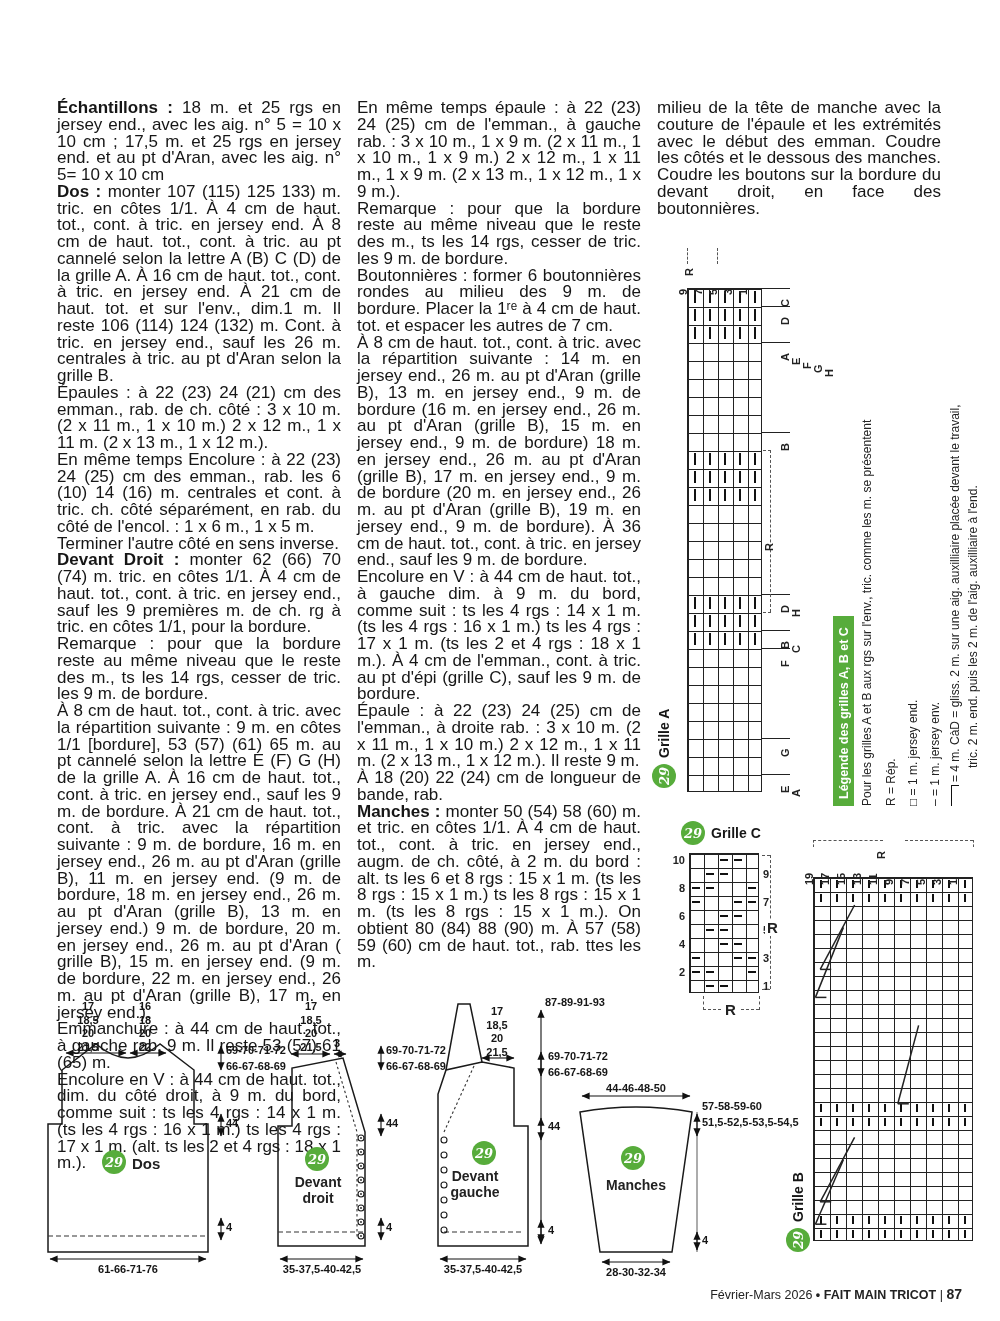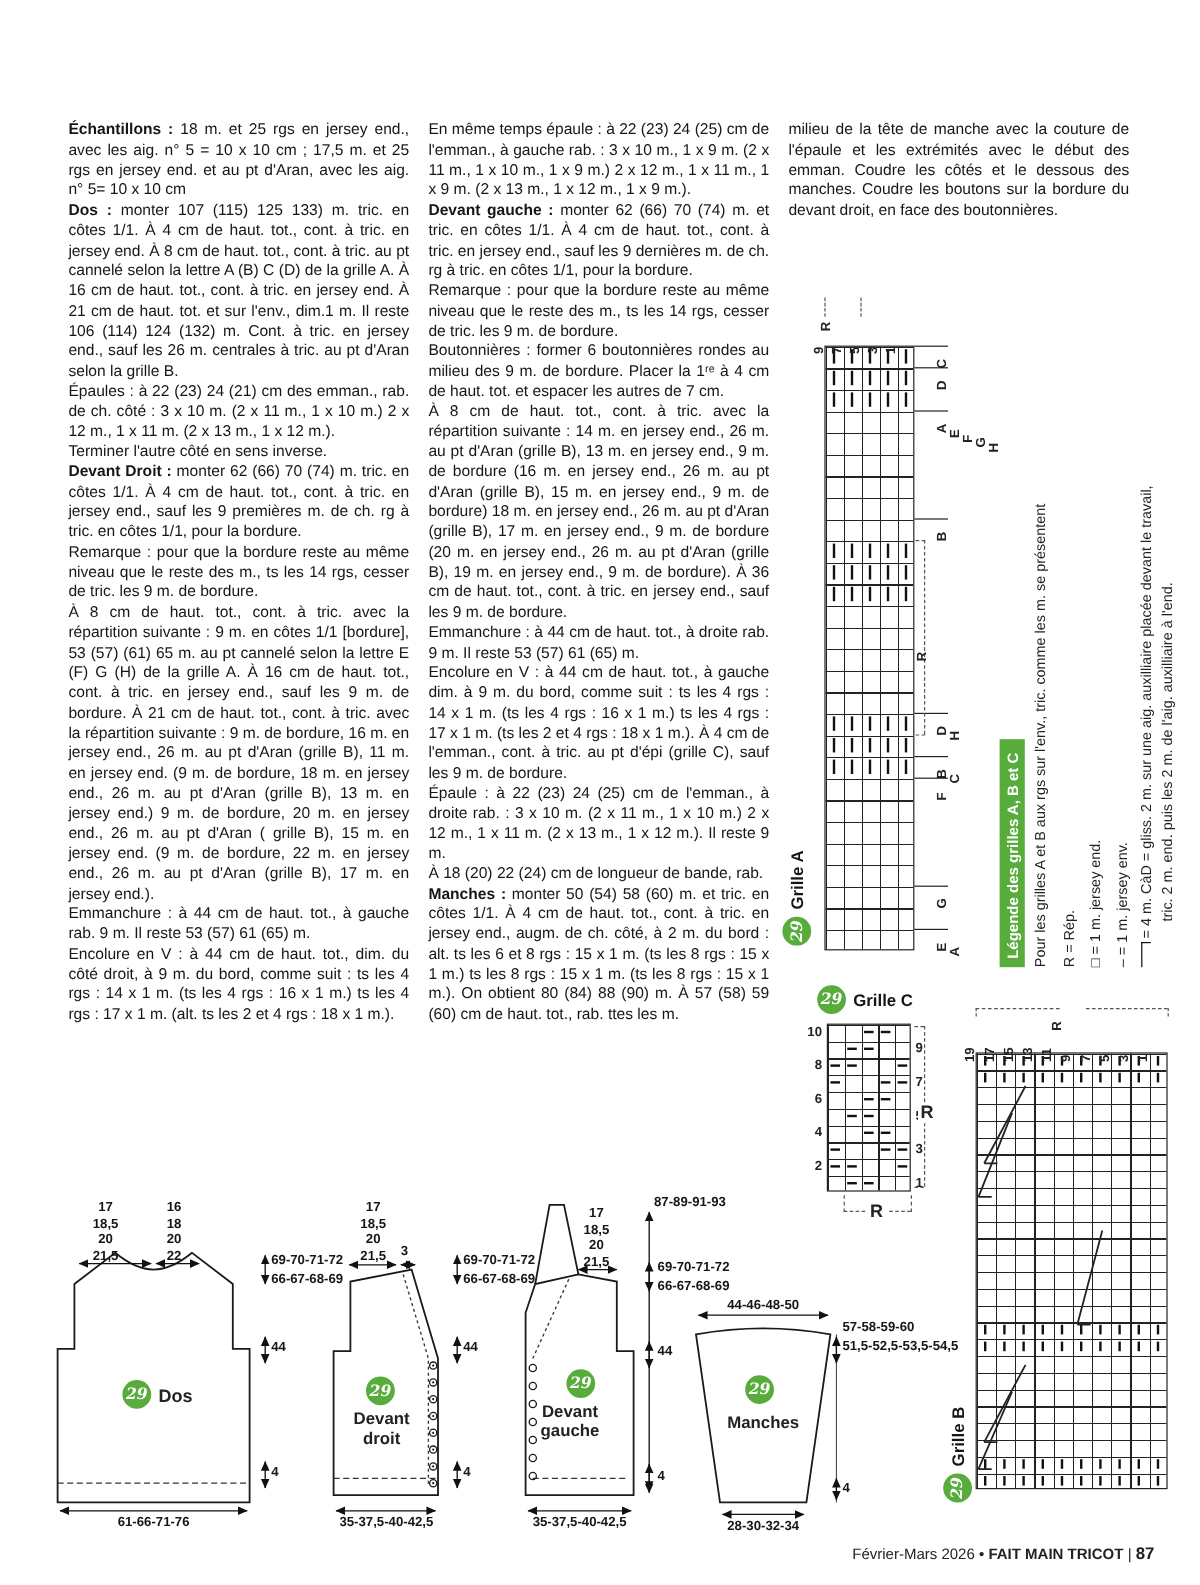--- a/index.html
+++ b/index.html
@@ -1,18 +1,18 @@
 <!DOCTYPE html>
 <html><head>
 <meta charset="utf-8">
 <style>
   html,body{margin:0;padding:0}
   body{width:1000px;height:1321px;background:#fff;position:relative;overflow:hidden;
        font-family:"Liberation Sans",sans-serif;color:#161616}
-  .col{position:absolute;top:100px;width:284px;font-size:13px;line-height:16.75px;text-align:justify}
+  .col{position:absolute;top:100px;width:284px;font-size:17px;line-height:16.75px;text-align:justify}
   .col p{margin:0;padding:0}
   .b{font-weight:bold}
   .u{}
   .abs{position:absolute}
   .meas{position:absolute;font-weight:bold;font-size:11px;line-height:13.5px;white-space:nowrap}
   .meas.c{text-align:center}
   .stack div{text-align:center}
   .badge{display:inline-flex;align-items:center;justify-content:center;width:24px;height:24px;border-radius:50%;
          background:#57ac3b;color:#fff;font-family:"DejaVu Serif",serif;font-style:italic;font-weight:bold;font-size:13px;flex:0 0 24px}
   .piece-label{position:absolute;font-weight:bold;font-size:15px;color:#222}
@@ -36,34 +36,33 @@
   .footer .dot{font-weight:bold}
   .schem-svg{position:absolute;left:0;top:990px}
 </style>
 </head>
 <body>
 
 <div class="col" style="left:57px">
     <p><span class="b">Échantillons : </span><span>18 m. et 25 rgs en jersey end., avec les aig. n° 5 = 10 x 10 cm ; 17,5 m. et 25 rgs en jersey end. et au pt d'Aran, avec les aig. n° 5= 10 x 10 cm</span></p>
     <p><span class="b">Dos : </span><span>monter 107 (115) 125 133) m. tric. en côtes 1/1. À 4 cm de haut. tot., cont. à tric. en jersey end. À 8 cm de haut. tot., cont. à tric. au pt cannelé selon la lettre A (B) C (D) de la grille A. À 16 cm de haut. tot., cont. à tric. en jersey end. À 21 cm de haut. tot. et sur l'env., dim.1 m. Il reste 106 (114) 124 (132) m. Cont. à tric. en jersey end., sauf les 26 m. centrales à tric. au pt d'Aran selon la grille B.</span></p>
     <p><span class="u">Épaules :</span><span> à 22 (23) 24 (21) cm des emman., rab. de ch. côté : 3 x 10 m. (2 x 11 m., 1 x 10 m.) 2 x 12 m., 1 x 11 m. (2 x 13 m., 1 x 12 m.).</span></p>
+    <p><span class="u">En même temps Encolure :</span><span> à 22 (23) 24 (25) cm des emman., rab. les 6 (10) 14 (16) m. centrales et cont. à tric. ch. côté séparément, en rab. du côté de l'encol. : 1 x 6 m., 1 x 5 m.</span></p>
     <p><span class="u">Terminer l'autre côté en sens inverse.</span></p>
     <p><span class="b">Devant Droit : </span><span>monter 62 (66) 70 (74) m. tric. en côtes 1/1. À 4 cm de haut. tot., cont. à tric. en jersey end., sauf les 9 premières m. de ch. rg à tric. en côtes 1/1, pour la bordure.</span></p>
     <p><span class="u">Remarque :</span><span> pour que la bordure reste au même niveau que le reste des m., ts les 14 rgs, cesser de tric. les 9 m. de bordure.</span></p>
     <p><span>À 8 cm de haut. tot., cont. à tric. avec la répartition suivante : 9 m. en côtes 1/1 [bordure], 53 (57) (61) 65 m. au pt cannelé selon la lettre E (F) G (H) de la grille A. À 16 cm de haut. tot., cont. à tric. en jersey end., sauf les 9 m. de bordure. À 21 cm de haut. tot., </span><span class="u">cont. à tric. avec la répartition suivante :</span><span> 9 m. de bordure, 16 m. en jersey end., 26 m. au pt d'Aran (grille B), 11 m. en jersey end. (9 m. de bordure, 18 m. en jersey end., 26 m. au pt d'Aran (grille B), 13 m. en jersey end.) 9 m. de bordure, 20 m. en jersey end., 26 m. au pt d'Aran ( grille B), 15 m. en jersey end. (9 m. de bordure, 22 m. en jersey end., 26 m. au pt d'Aran (grille B), 17 m. en jersey end.).</span></p>
     <p><span class="u">Emmanchure :</span><span> à 44 cm de haut. tot., à gauche rab. 9 m. Il reste 53 (57) 61 (65) m.</span></p>
     <p><span class="u">Encolure en V :</span><span> à 44 cm de haut. tot., dim. du côté droit, à 9 m. du bord, comme suit : ts les 4 rgs : 14 x 1 m. (ts les 4 rgs : 16 x 1 m.) ts les 4 rgs : 17 x 1 m. (alt. ts les 2 et 4 rgs : 18 x 1 m.).</span></p>
   </div>
 <div class="col" style="left:357px">
     <p><span class="u">En même temps épaule :</span><span> à 22 (23) 24 (25) cm de l'emman., à gauche rab.  : 3 x 10 m., 1 x 9 m. (2 x 11 m., 1 x 10 m., 1 x 9 m.) 2 x 12 m., 1 x 11 m., 1 x 9 m. (2 x 13 m., 1 x 12 m., 1 x 9 m.).</span></p>
-    <p><span class="b">Devant gauche : </span><span>monter 62 (66) 70 (74) m. et tric. en côtes 1/1. À 4 cm de haut. tot., cont. à tric. en jersey end., sauf les 9 dernières m. de ch. rg à tric. en côtes 1/1, pour la bordure.</span></p>
     <p><span class="u">Remarque :</span><span> pour que la bordure reste au même niveau que le reste des m., ts les 14 rgs, cesser de tric. les 9 m. de bordure.</span></p>
     <p><span class="u">Boutonnières :</span><span> former 6 boutonnières rondes au milieu des 9 m. de bordure. Placer la 1ʳᵉ à 4 cm de haut. tot. et espacer les autres de 7 cm.</span></p>
     <p><span class="u">À 8 cm de haut. tot., cont. à tric. avec la répartition suivante :</span><span> 14 m. en jersey end., 26 m. au pt d'Aran (grille B), 13 m. en jersey end., 9 m. de bordure (16 m. en jersey end., 26 m. au pt d'Aran (grille B), 15 m. en jersey end., 9 m. de bordure) 18 m. en jersey end., 26 m. au pt d'Aran (grille B), 17 m. en jersey end., 9 m. de bordure (20 m. en jersey end., 26 m. au pt d'Aran (grille B), 19 m. en jersey end., 9 m. de bordure). À 36 cm de haut. tot., cont. à tric. en jersey end., sauf les 9 m. de bordure.</span></p>
-    <p><span class="u">Emmanchure :</span><span> à 44 cm de haut. tot., à droite rab. 9 m. Il reste 53 (57) 61 (65) m.</span></p>
     <p><span class="u">Encolure en V :</span><span> à 44 cm de haut. tot., à gauche dim. à 9 m. du bord, comme suit : ts les 4 rgs : 14 x 1 m. (ts les 4 rgs : 16 x 1 m.) ts les 4 rgs : 17 x 1 m. (ts les 2 et 4 rgs : 18 x 1 m.). À 4 cm de l'emman., cont. à tric. au pt d'épi (grille C), sauf les 9 m. de bordure.</span></p>
     <p><span class="u">Épaule :</span><span> à 22 (23) 24 (25) cm de l'emman., à droite rab. : 3 x 10 m. (2 x 11 m., 1 x 10 m.) 2 x 12 m., 1 x 11 m. (2 x 13 m., 1 x 12 m.). Il reste 9 m.</span></p>
     <p><span>À 18 (20) 22 (24) cm de longueur de bande, rab.</span></p>
     <p><span class="b">Manches : </span><span>monter 50 (54) 58 (60) m. et tric. en côtes 1/1. À 4 cm de haut. tot., cont. à tric. en jersey end., augm. de ch. côté, à 2 m. du bord : alt. ts les 6 et 8 rgs : 15 x 1 m. (ts les 8 rgs : 15 x 1 m.) ts les 8 rgs : 15 x 1 m.  (ts les 8 rgs : 15 x 1 m.). On obtient 80 (84) 88 (90) m. À 57 (58) 59 (60) cm de haut. tot., rab. ttes les m.</span></p>
   </div>
 <div class="col" style="left:657px">
     <p><span>milieu de la tête de manche avec la couture de l'épaule et les extrémités avec le début des emman. Coudre les côtés et le dessous des manches. Coudre les boutons sur la bordure du devant droit, en face des boutonnières.</span></p>
   </div>
 
 <div style="position:absolute;left:0;top:0;width:1000px;height:1321px">

